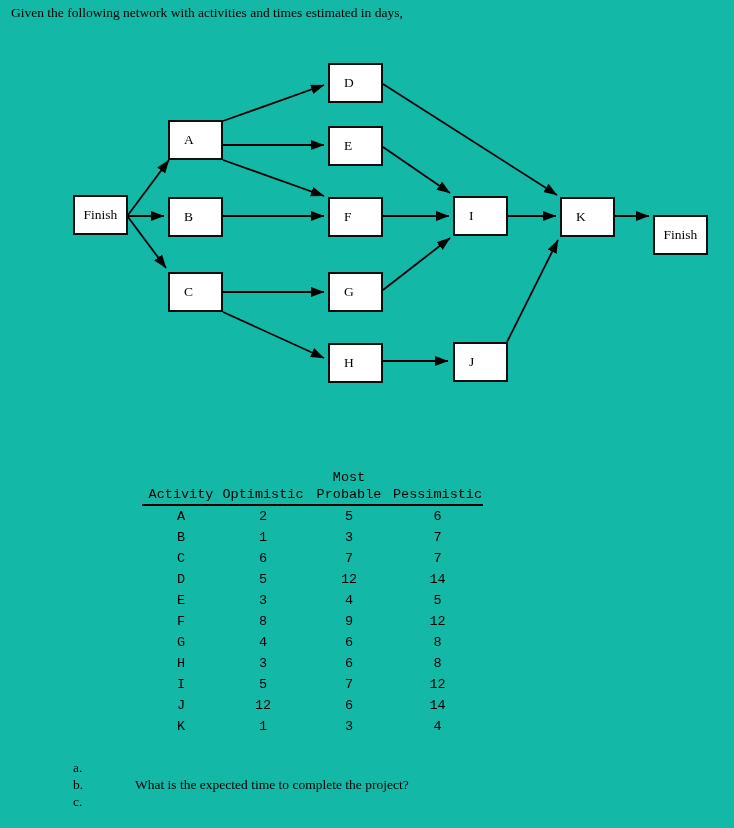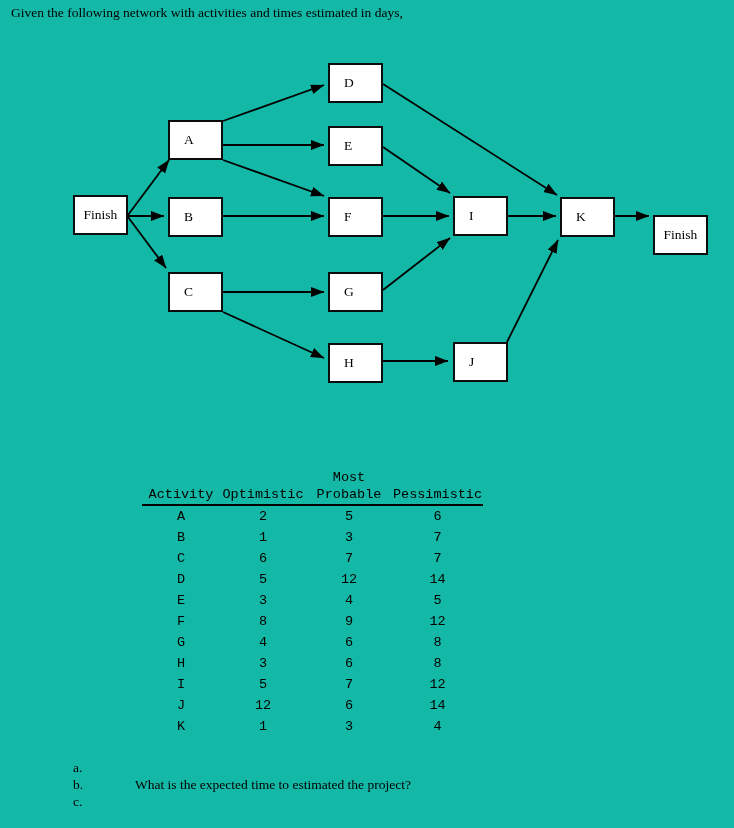--- a/index.html
+++ b/index.html
@@ -199,20 +199,20 @@
       </div>
   </div>
 
   <div class="questions">
 
   <div class="qline">
         <span class="qletter">a.</span>
       </div>
       <div class="qline">
         <span class="qletter">b.</span>
-        <span class="qtext">What is the expected time to estimated the project?</span>
+        <span class="qtext">What is the expected time to complete the project?</span>
       </div>
       <div class="qline">
         <span class="qletter">c.</span>
       </div>
     </div>
 
 </div>
 
 </body></html>

